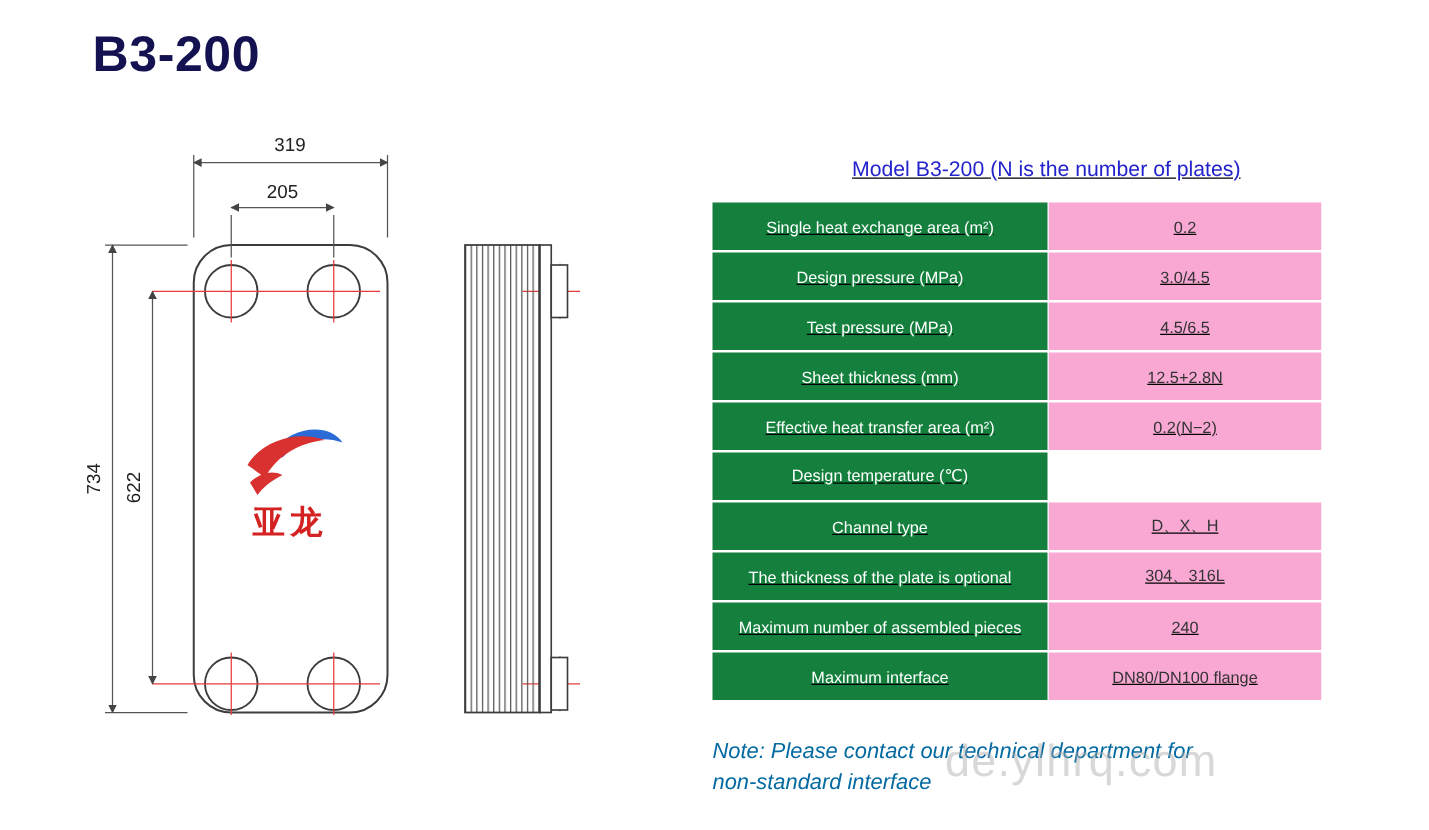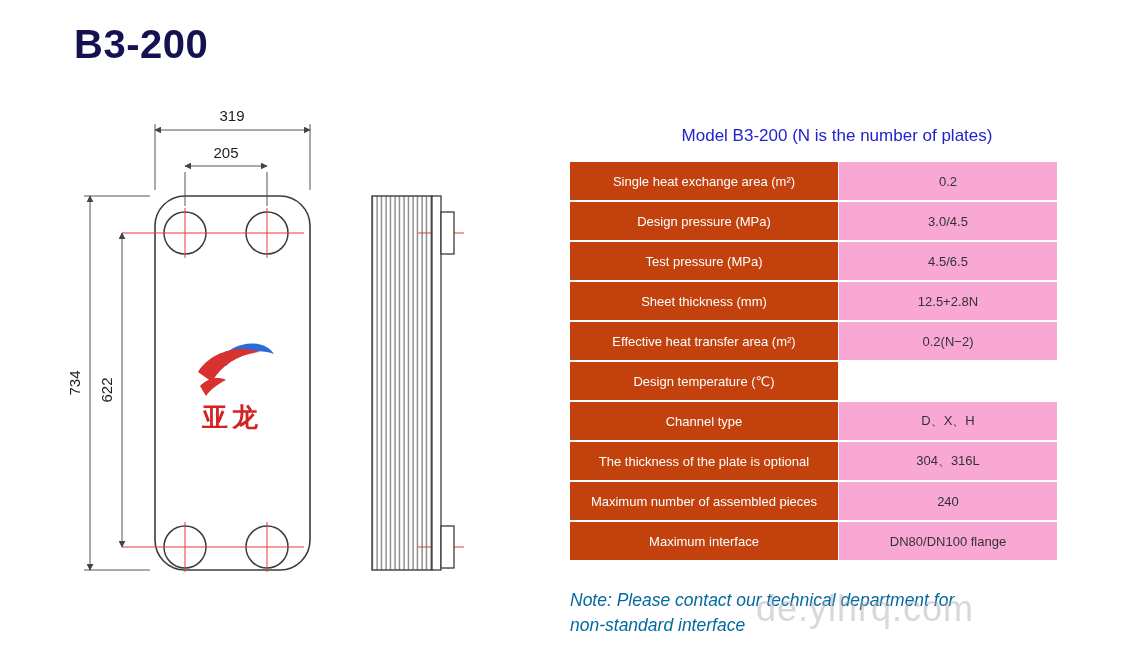--- a/index.html
+++ b/index.html
@@ -6,29 +6,29 @@
   body{
     width:1143px;height:664px;position:relative;overflow:hidden;
     background:#ffffff;font-family:"Liberation Sans","DejaVu Sans",sans-serif;
   }
   .page-title{
     position:absolute;left:74px;top:22px;
     font-size:40px;font-weight:bold;color:#141250;letter-spacing:0.5px;
   }
   .drawing-svg{position:absolute;left:60px;top:100px;}
 
-  .panel{position:absolute;left:570px;top:126px;width:534px;}
+  .panel{position:absolute;left:570px;top:126px;width:534px;text-decoration:underline;}
   .table-title{
     text-align:center;color:#2323cb;font-size:17px;font-weight:500;
     margin-bottom:16px;
   }
   .spec-table{width:487px;}
   .spec-row{display:flex;margin-bottom:2px;height:38px;}
   .spec-label{
-    width:268px;background:#c2410c;color:#ffffff;
+    width:268px;background:#15803d;color:#ffffff;
     display:flex;align-items:center;justify-content:center;
     font-size:13px;text-align:center;
   }
   .spec-value{
     flex:1;background:#f9a8d4;color:#333333;
     display:flex;align-items:center;justify-content:center;
     font-size:13px;text-align:center;margin-left:1px;
   }
   .note{
     position:absolute;left:570px;top:588px;width:480px;

